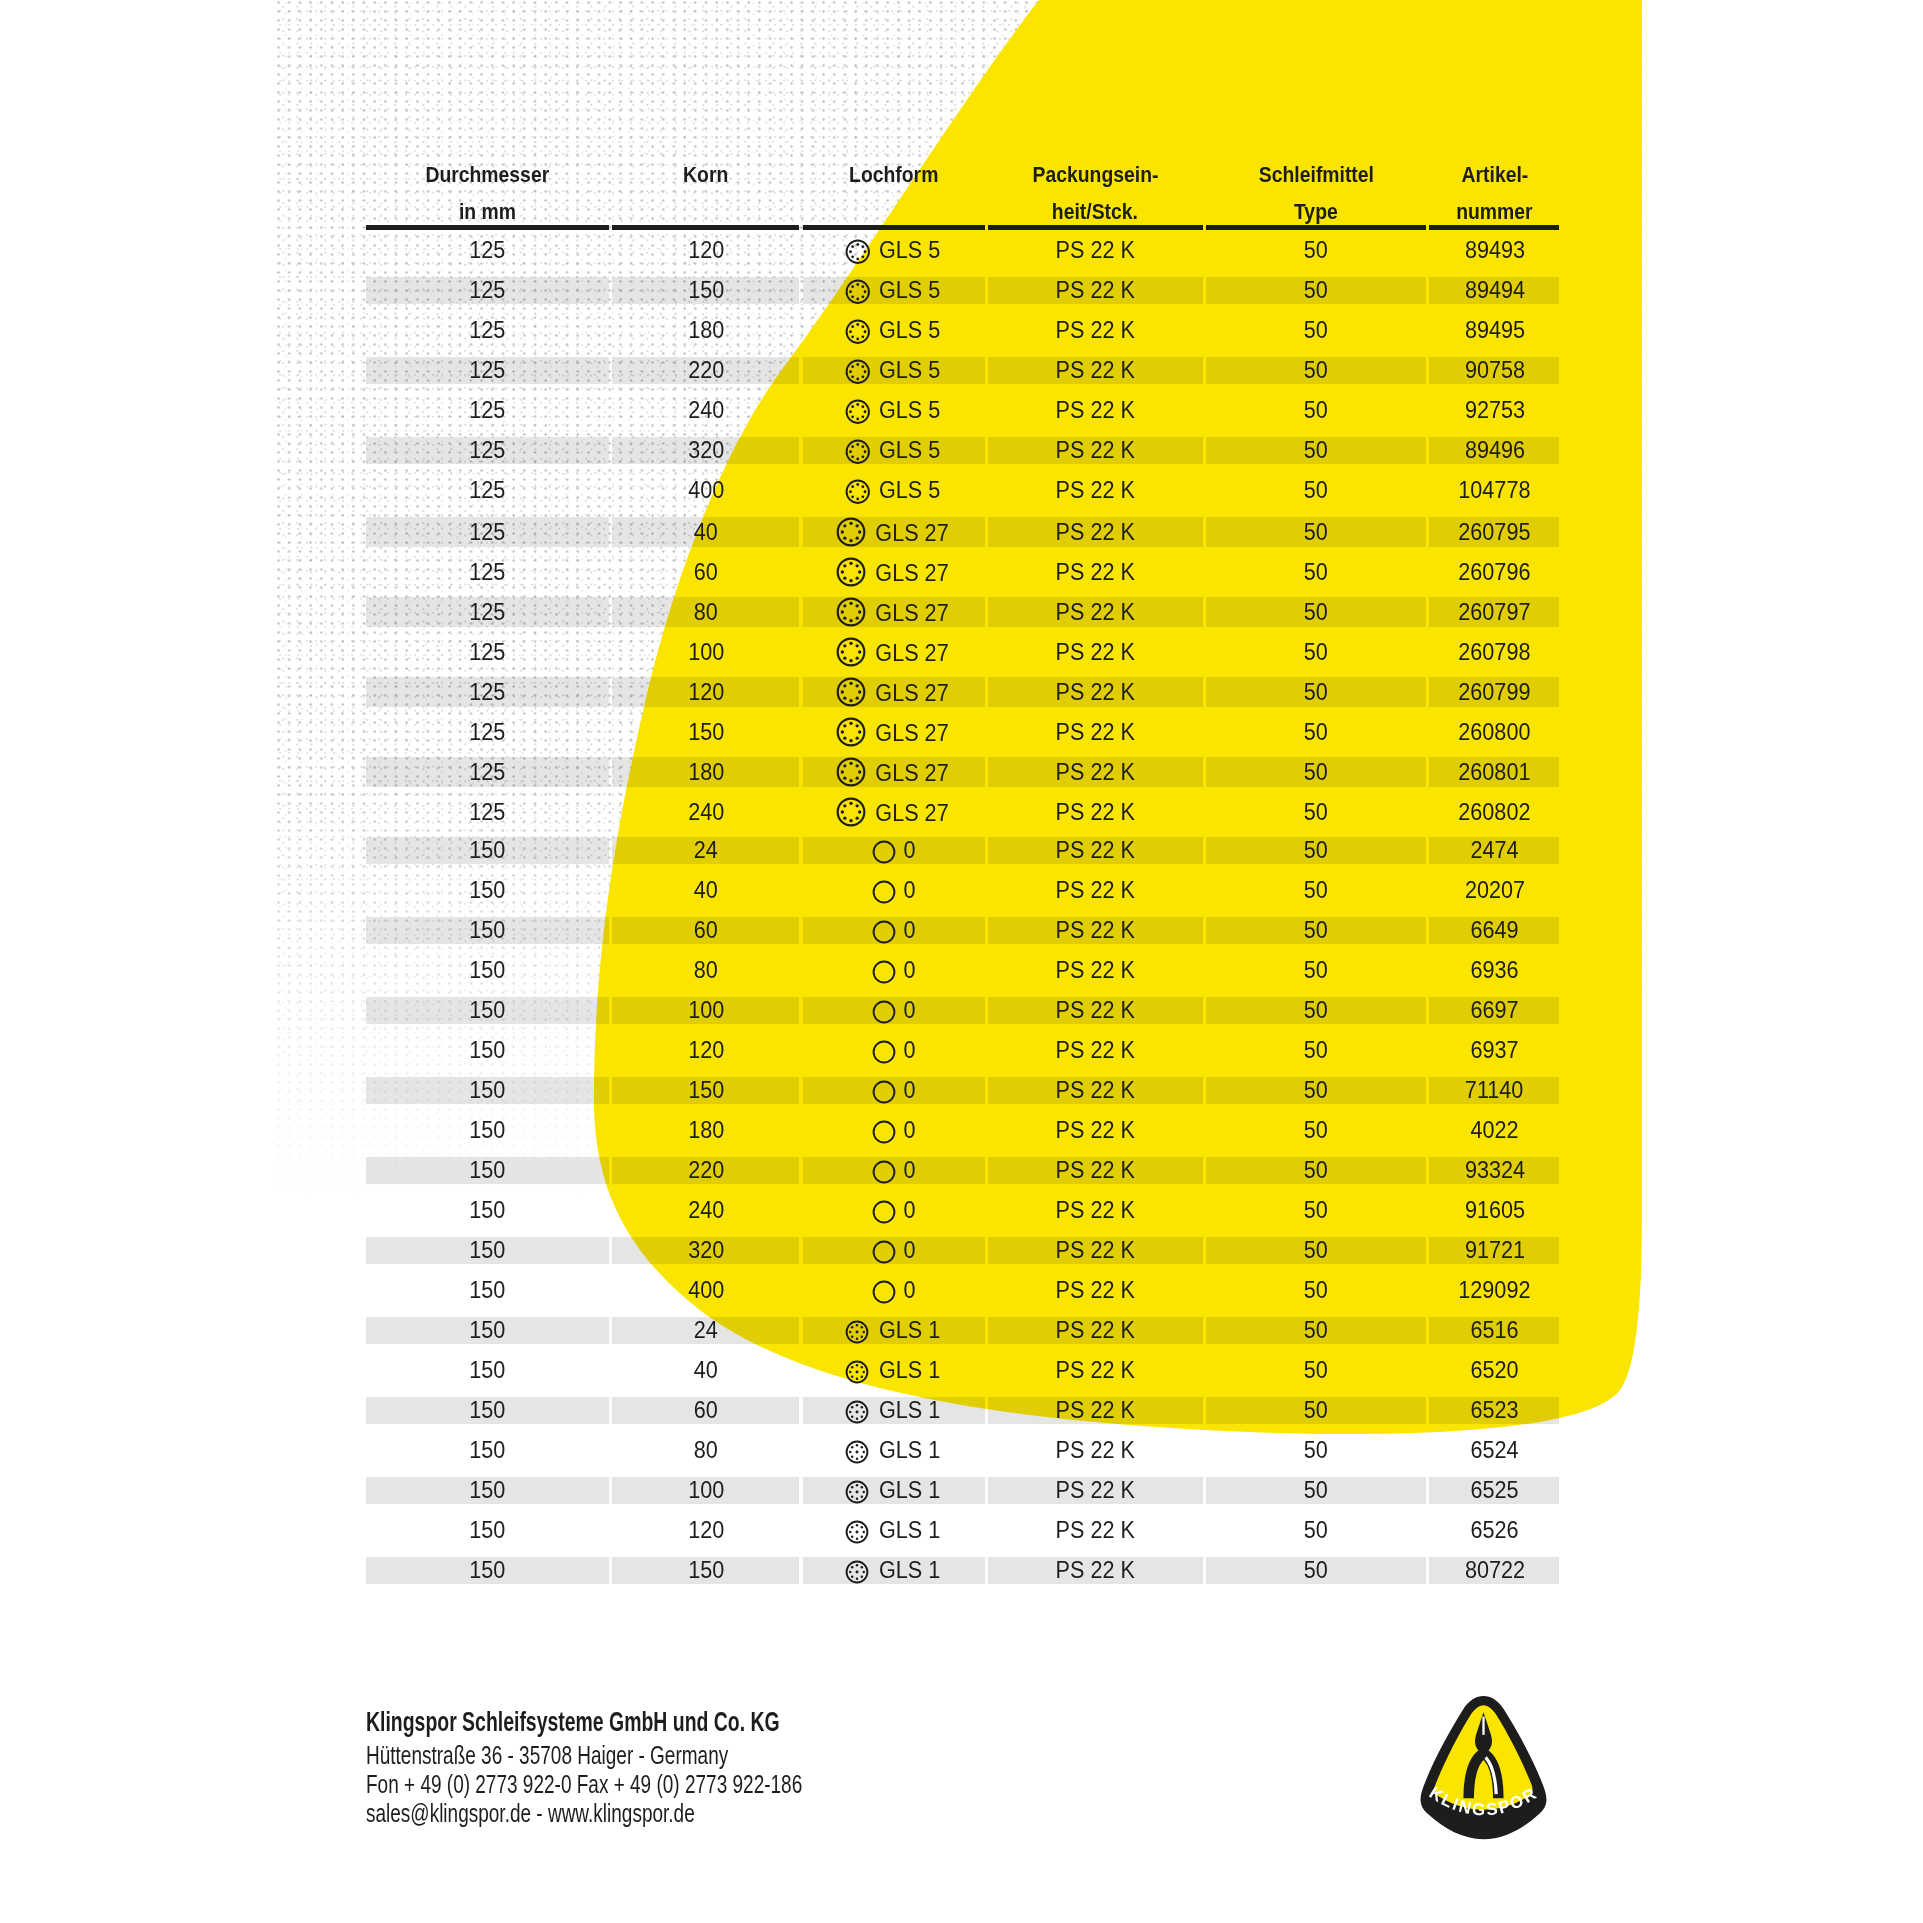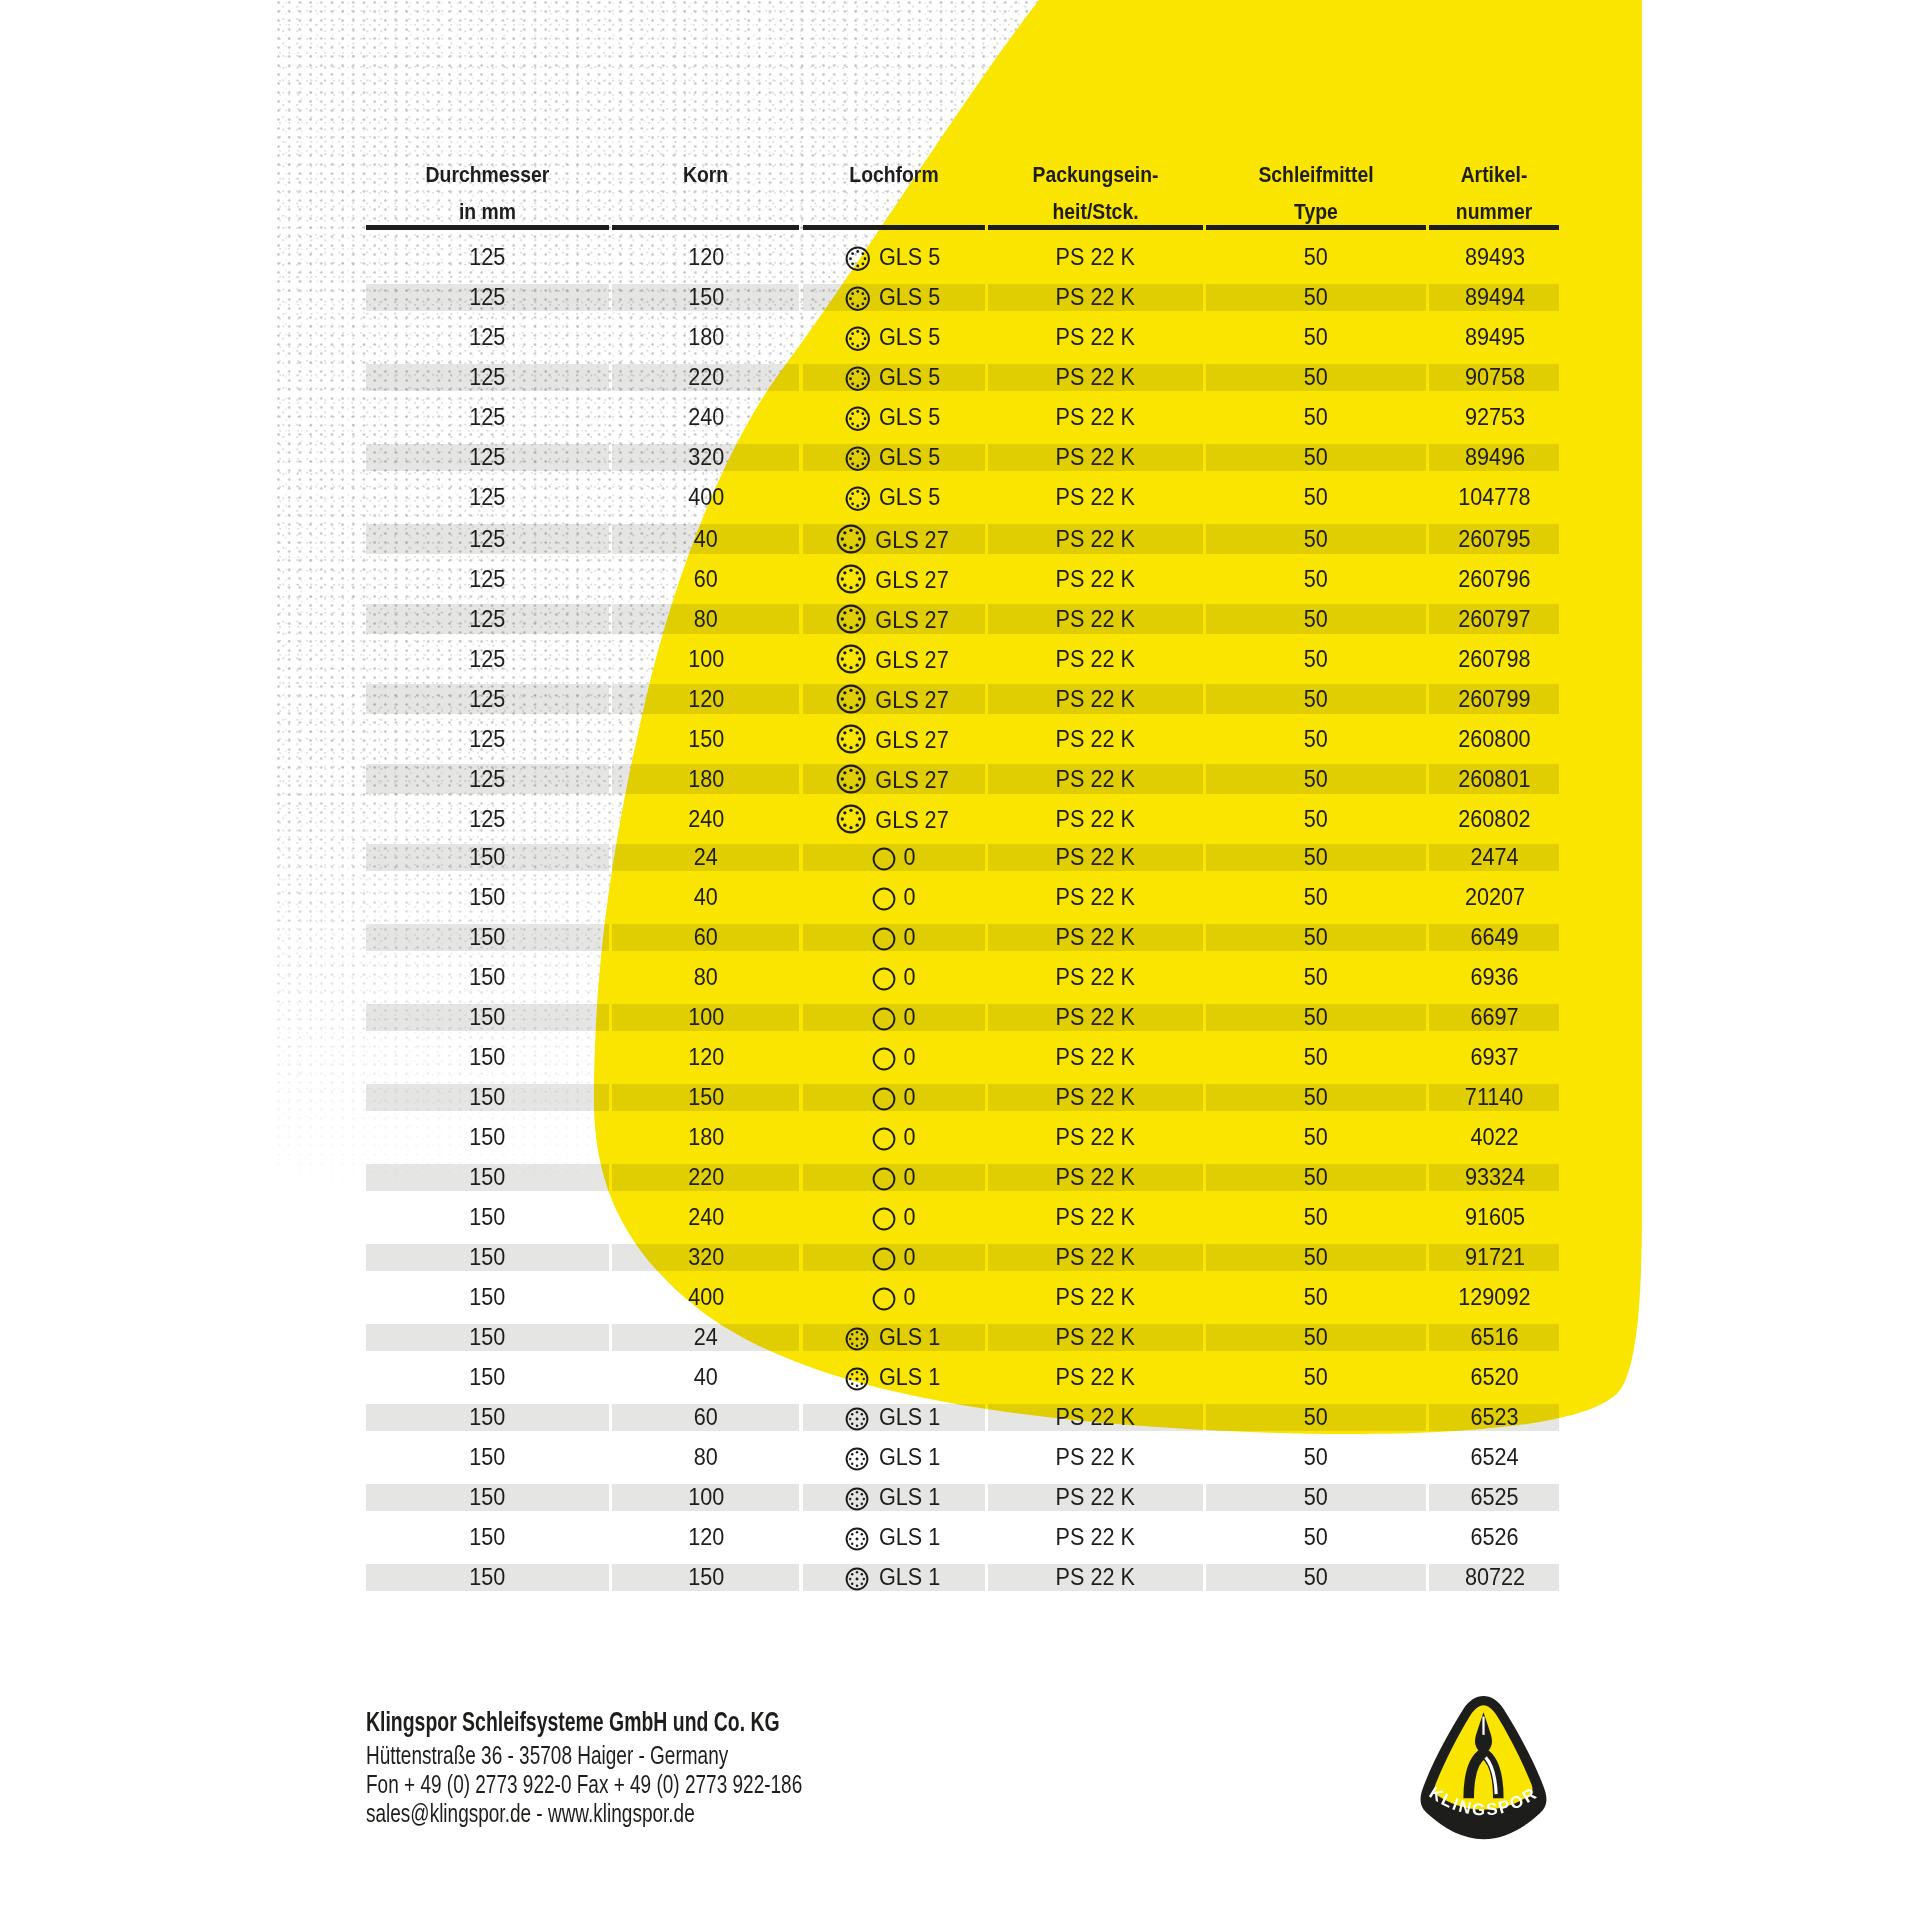--- a/index.html
+++ b/index.html
@@ -19,28 +19,28 @@
       radial-gradient(circle at 10px 3.3px, rgba(175,175,175,.28) 0.8px, transparent 1.2px);
     background-size:10.7px 9px, 14px 12.3px, 9px 14px, 15.6px 10.7px;
     -webkit-mask-image:linear-gradient(to bottom,#000 62%,transparent 96%);
     mask-image:linear-gradient(to bottom,#000 62%,transparent 96%);
   }
   .swoosh{position:absolute;left:0;top:0;width:1924px;height:1924px;}
 
   
   .tablewrap{position:absolute;left:366px;top:150px;width:1193px;}
   .hgrid{display:grid;grid-template-columns:243px 187px 182px 215px 220px 130px;column-gap:3.3px;}
-  .hcell{display:flex;flex-direction:column;}
+  .hcell{display:flex;flex-direction:column;align-items:center;}
   .hl{height:38px;display:flex;align-items:flex-end;justify-content:center;
       font-weight:bold;font-size:22px;white-space:nowrap;transform:scaleX(.88);}
   .hl2{height:37px;}
   .rules{margin-top:0;}
   .rule{height:5px;background:#1d1d1b;}
   .trow{display:grid;grid-template-columns:243px 187px 182px 215px 220px 130px;column-gap:3.3px;
-        height:40px;padding:14px 0;box-sizing:border-box;}
+        height:40px;padding:7px 0;box-sizing:border-box;}
   .tcell{display:flex;align-items:center;justify-content:center;font-size:23px;white-space:nowrap;}
   .trow.even .tcell{background:rgba(30,30,25,0.118);}
   .loch{gap:7.4px;align-items:flex-end;}
   .loch svg{display:block;}
   .num{transform:scaleX(.94);}
 
   
   .fline{position:absolute;left:366px;transform-origin:left center;white-space:nowrap;}
   .f1{top:1707px;font-size:27px;font-weight:bold;transform:scaleX(.72);}
   .f2{top:1741px;font-size:25px;transform:scaleX(.76);}

